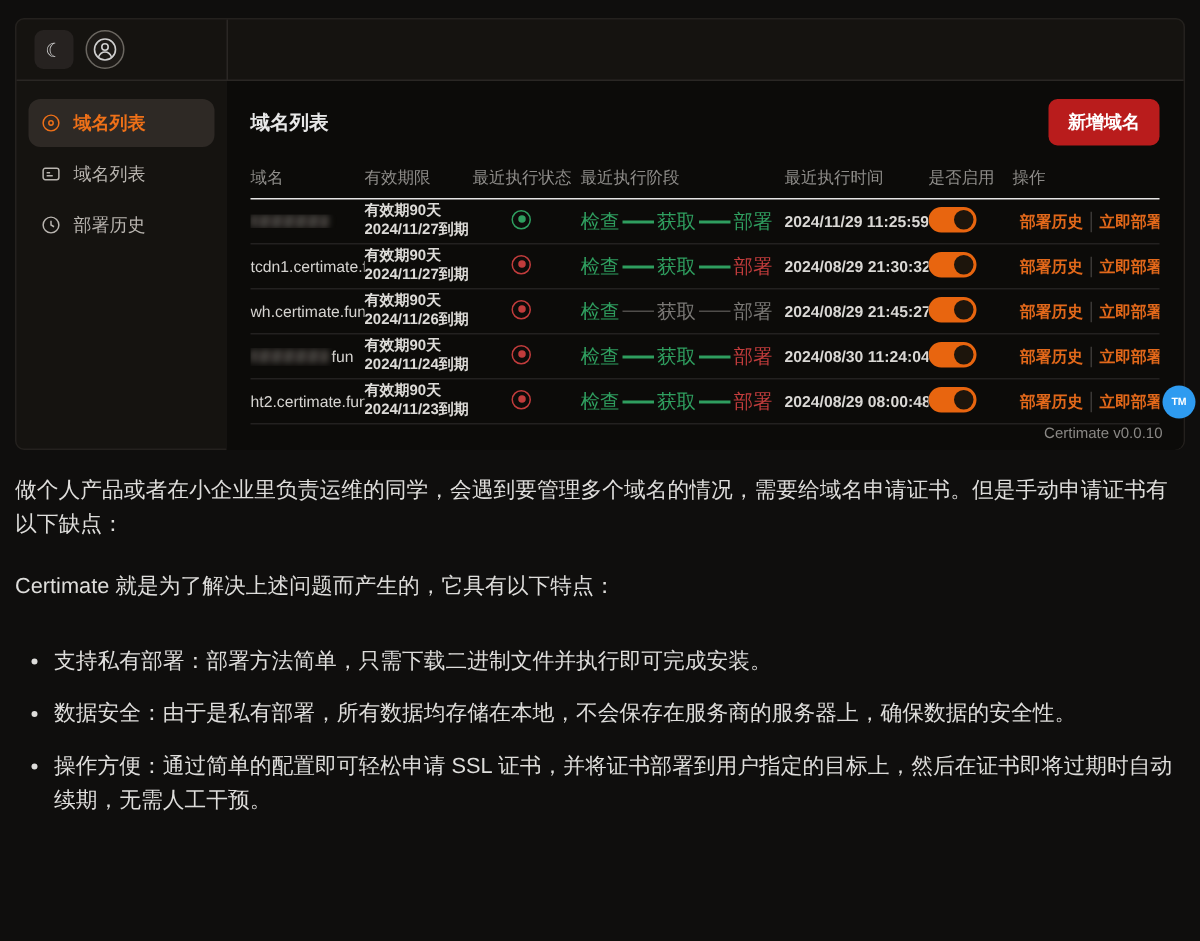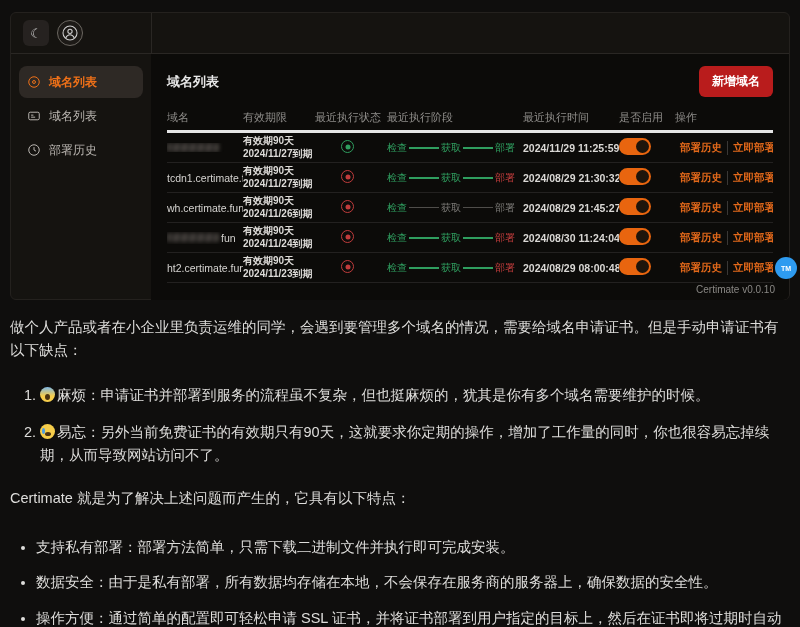--- a/index.html
+++ b/index.html
@@ -40,35 +40,35 @@
   .side-item.active { background: #2e2925; color: #ee7018; font-weight: 700; }
   .side-item svg { width: 14px; height: 14px; stroke: currentColor; fill: none; stroke-width: 1.7; flex: 0 0 auto; }
 
   .main { flex: 1; background: #0c0b09; padding: 12px 16px 6px; position: relative; border-radius: 0 0 6px 0; }
   .panel-head { display: flex; align-items: center; justify-content: space-between; margin-bottom: 8px; }
   .panel-title { color: #e8e8e8; font-size: 13px; font-weight: 600; }
   .add-btn { background: #b91c1c; color: #fff; border: none; border-radius: 6px;
     font-size: 12px; font-weight: 600; padding: 7px 13px; cursor: pointer; }
 
   .grid { display: grid; grid-template-columns: 76px 72px 72px 136px 96px 56px 1fr; align-items: center; }
-  .thead { height: 28px; color: #8f8d8a; font-size: 11px; border-bottom: 3px solid #e5e5e5; }
+  .thead { height: 28px; color: #8f8d8a; font-size: 11px; border-bottom: 1px solid #e5e5e5; }
   .trow { height: 30px; border-bottom: 1px solid #232120; color: #d6d4d1; font-size: 11px; }
   .cell { overflow: hidden; white-space: nowrap; }
   .domain { font-size: 10.5px; display: flex; align-items: center; gap: 2px; }
   .blur-bar { display: inline-block; width: 52px; height: 9px; border-radius: 2px;
     background: repeating-linear-gradient(100deg, #4a4642 0 4px, #2a2725 4px 8px); filter: blur(2px); }
   .validity { display: flex; flex-direction: column; line-height: 1.25; font-size: 10px; font-weight: 700; color: #dddbd8; }
   .status-ic { width: 13px; height: 13px; border: 1.5px solid currentColor; border-radius: 50%;
     display: inline-block; position: relative; margin-left: 26px; }
   .status-ic::after { content: ''; position: absolute; left: 50%; top: 50%; transform: translate(-50%,-50%);
     width: 5px; height: 5px; border-radius: 50%; background: currentColor; }
   .status-ic.success { color: #2f9e5f; }
   .status-ic.error { color: #c13c3c; }
   .phase { display: flex; align-items: center; width: 128px; }
-  .pl { font-size: 10px; flex: 0 0 auto; }
+  .pl { font-size: 13px; flex: 0 0 auto; }
   .st-done { color: #2f9e5f; }
   .st-error { color: #c13c3c; }
   .st-pending { color: #7a7875; }
   .cn { flex: 1 1 auto; margin: 0 2px; }
   .cn-done { height: 2px; background: #2f9e5f; }
   .cn-pending { height: 1px; background: #4f4d4a; }
   .time { font-size: 10.5px; font-weight: 600; color: #dad8d5; }
   .toggle { width: 32px; height: 17px; border-radius: 9px; background: #e8650f; display: inline-block;
     position: relative; cursor: pointer; }
   .toggle::after { content: ''; position: absolute; top: 2px; width: 13px; height: 13px; border-radius: 50%;
@@ -308,24 +308,20 @@
 </div>
       <div class="version">Certimate v0.0.10</div>
     </main>
   </div>
 </div>
 
 <div class="float-badge">TM</div>
 
 <article class="article">
   <p>做个人产品或者在小企业里负责运维的同学，会遇到要管理多个域名的情况，需要给域名申请证书。但是手动申请证书有以下缺点：</p>
-  <ol>
-    <li><span class="emoji emoji-scream"></span><span>麻烦：申请证书并部署到服务的流程虽不复杂，但也挺麻烦的，犹其是你有多个域名需要维护的时候。</span></li>
-    <li><span class="emoji emoji-cry"></span><span>易忘：另外当前免费证书的有效期只有90天，这就要求你定期的操作，增加了工作量的同时，你也很容易忘掉续期，从而导致网站访问不了。</span></li>
-  </ol>
   <p>Certimate 就是为了解决上述问题而产生的，它具有以下特点：</p>
   <ul>
     <li>支持私有部署：部署方法简单，只需下载二进制文件并执行即可完成安装。</li>
     <li>数据安全：由于是私有部署，所有数据均存储在本地，不会保存在服务商的服务器上，确保数据的安全性。</li>
     <li>操作方便：通过简单的配置即可轻松申请 SSL 证书，并将证书部署到用户指定的目标上，然后在证书即将过期时自动续期，无需人工干预。</li>
   </ul>
 
 </article>
 
 </body></html>

